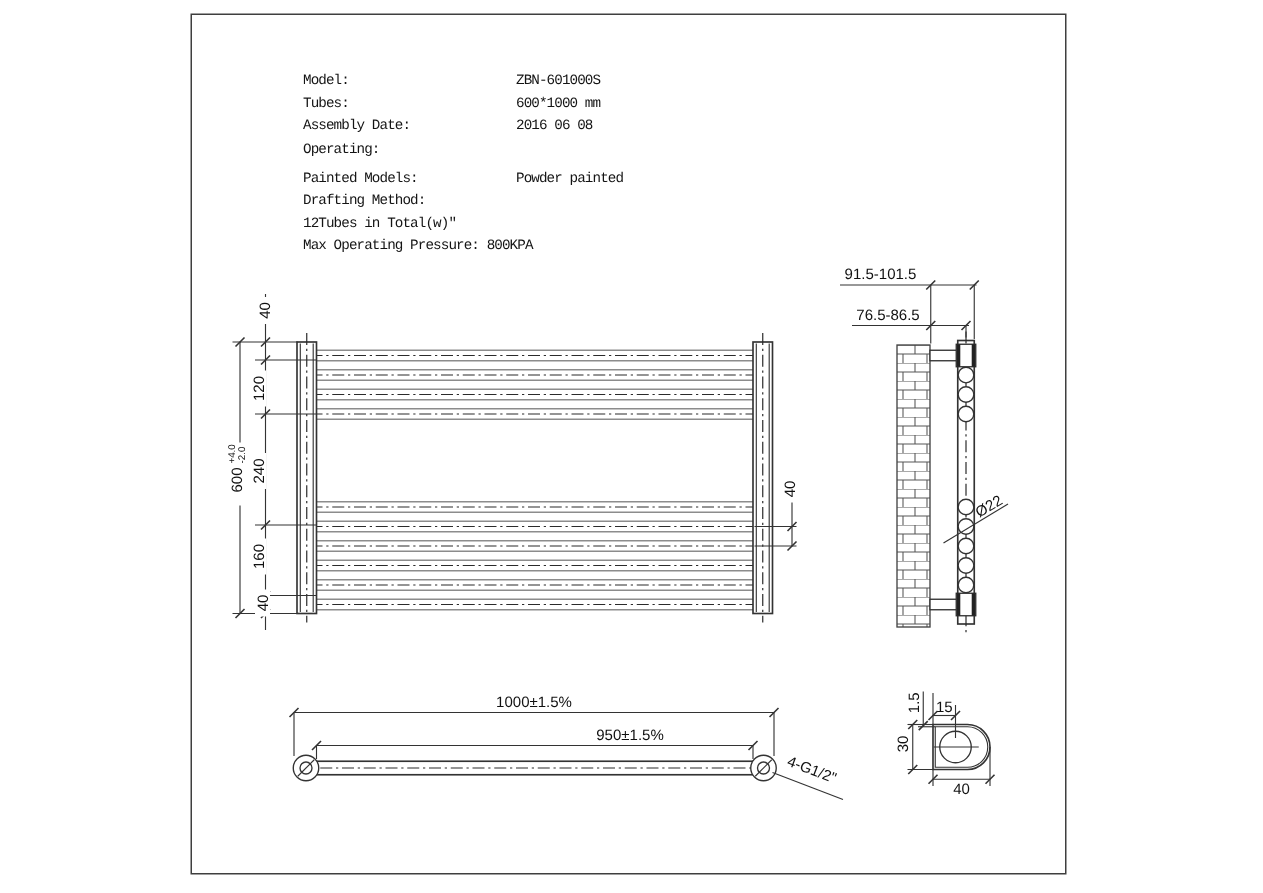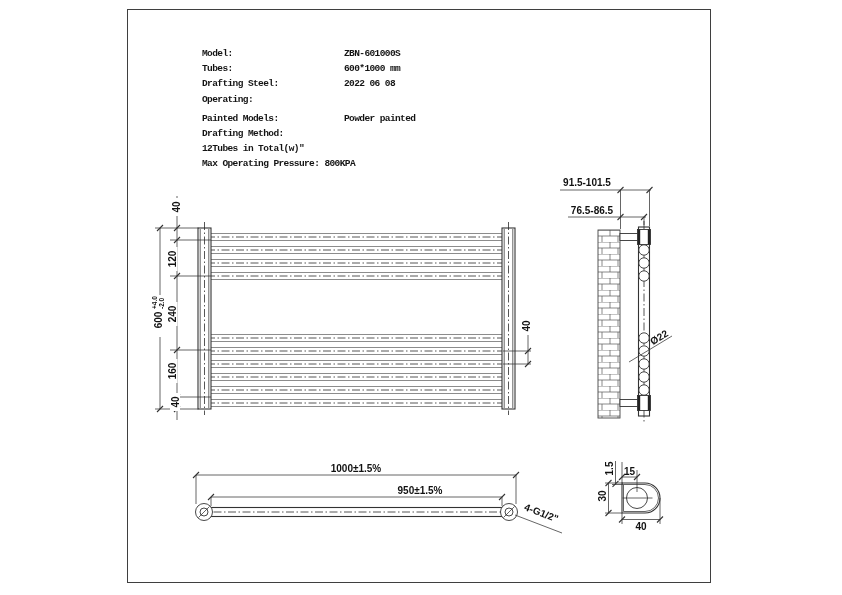--- a/index.html
+++ b/index.html
@@ -1,17 +1,17 @@
 <!DOCTYPE html>
 <html><head>
 <meta charset="utf-8">
 <style>
   html,body{margin:0;padding:0;background:#fff;}
   #stage{position:relative;width:767px;height:595px;background:#ffffff;overflow:hidden;
-         font-family:"Liberation Sans",sans-serif;font-weight:bold;}
+         font-family:"Liberation Sans",sans-serif;}
   #frame{position:absolute;left:127px;top:9px;width:584px;height:574px;
          border:1.5px solid #3f3f3f;background:#ffffff;box-sizing:border-box;}
   
   .spec-row{position:absolute;left:0;top:0;width:500px;height:13px;font-family:"Liberation Mono",monospace;
             font-size:9.5px;letter-spacing:-0.6px;color:#141414;white-space:pre;}
   .spec-row .lbl{position:absolute;left:202px;top:0;}
   .spec-row .val{position:absolute;left:344px;top:0;}
   
   #dwg{position:absolute;left:0;top:0;}
   .ln{stroke:#333;stroke-width:1.1;fill:none;}
@@ -27,21 +27,21 @@
 </style>
 </head>
 <body>
 
 <div id="stage">
   <div id="frame"></div>
 
   <div>
     <div class="spec-row" style="top:48px"><span class="lbl">Model:</span><span class="val">ZBN-601000S</span></div>
     <div class="spec-row" style="top:63px"><span class="lbl">Tubes:</span><span class="val">600*1000 mm</span></div>
-    <div class="spec-row" style="top:78px"><span class="lbl">Drafting Steel:</span><span class="val">2022 06 08</span></div>
+    <div class="spec-row" style="top:78px"><span class="lbl">Assembly Date:</span><span class="val">2016 06 08</span></div>
     <div class="spec-row" style="top:94px"><span class="lbl">Operating:</span></div>
     <div class="spec-row" style="top:113px"><span class="lbl">Painted Models:</span><span class="val">Powder painted</span></div>
     <div class="spec-row" style="top:128px"><span class="lbl">Drafting Method:</span></div>
     <div class="spec-row" style="top:143px"><span class="lbl">12Tubes in Total(w)"</span></div>
     <div class="spec-row" style="top:158px"><span class="lbl">Max Operating Pressure: 800KPA</span></div>
   </div>
 
   <svg id="dwg" width="842" height="595" viewBox="0 0 842 595">
     <defs>
       <pattern id="brick" x="598" y="230" width="16" height="12" patternUnits="userSpaceOnUse">

